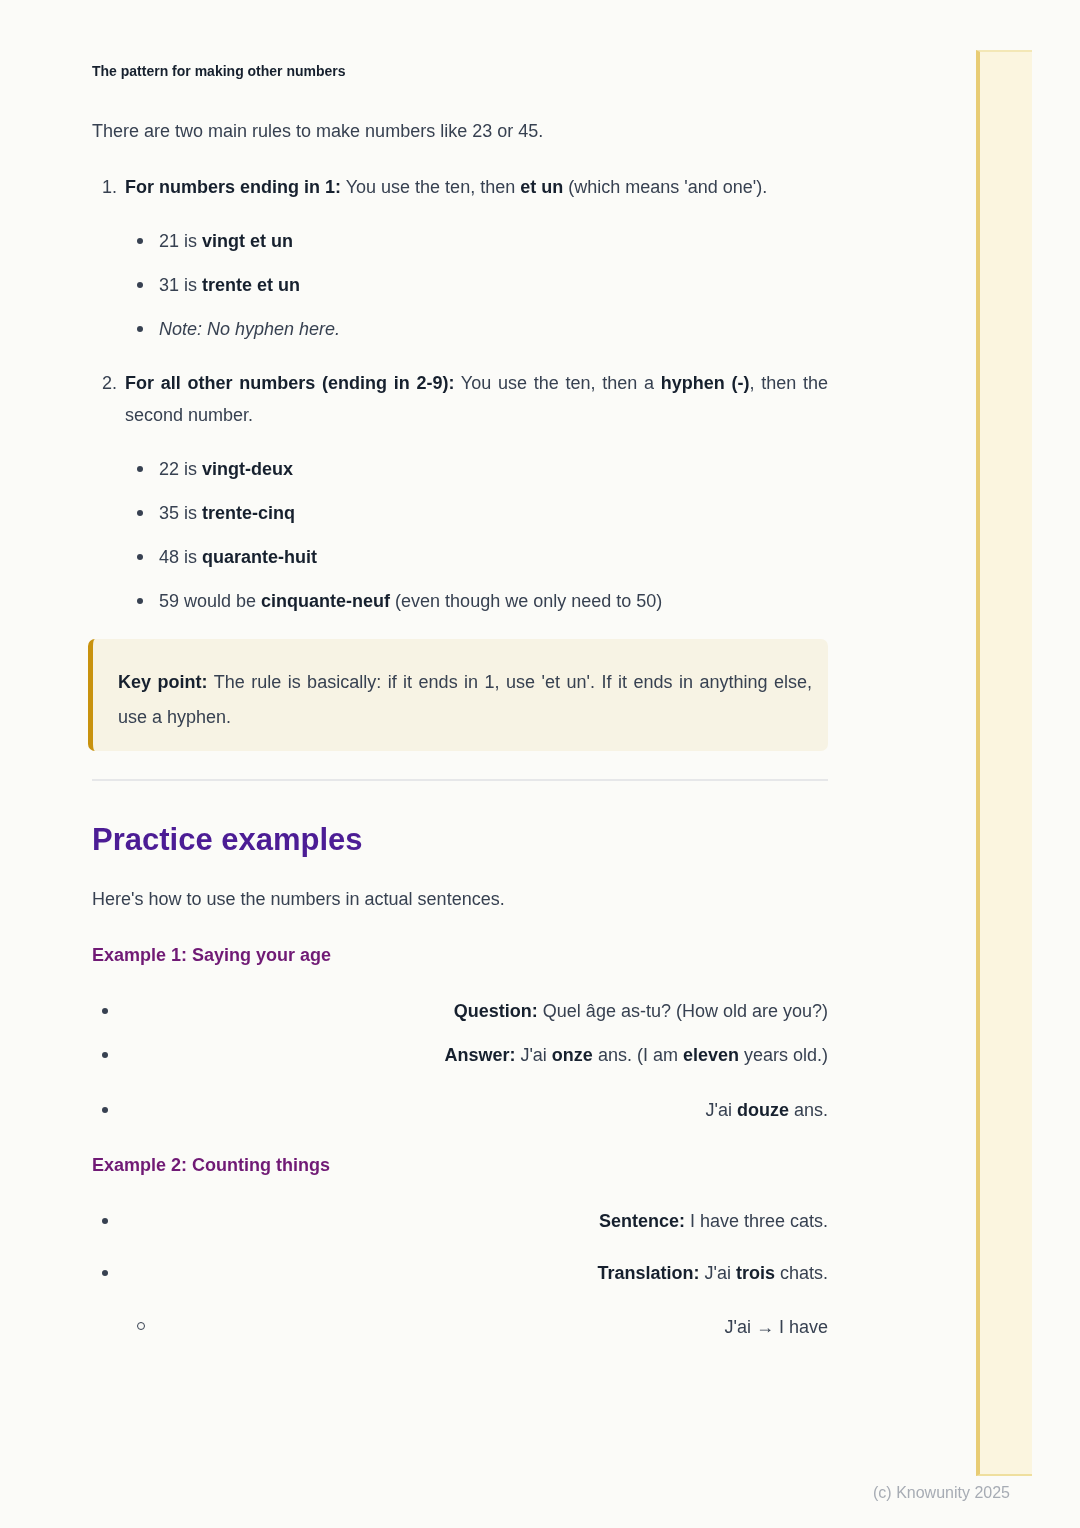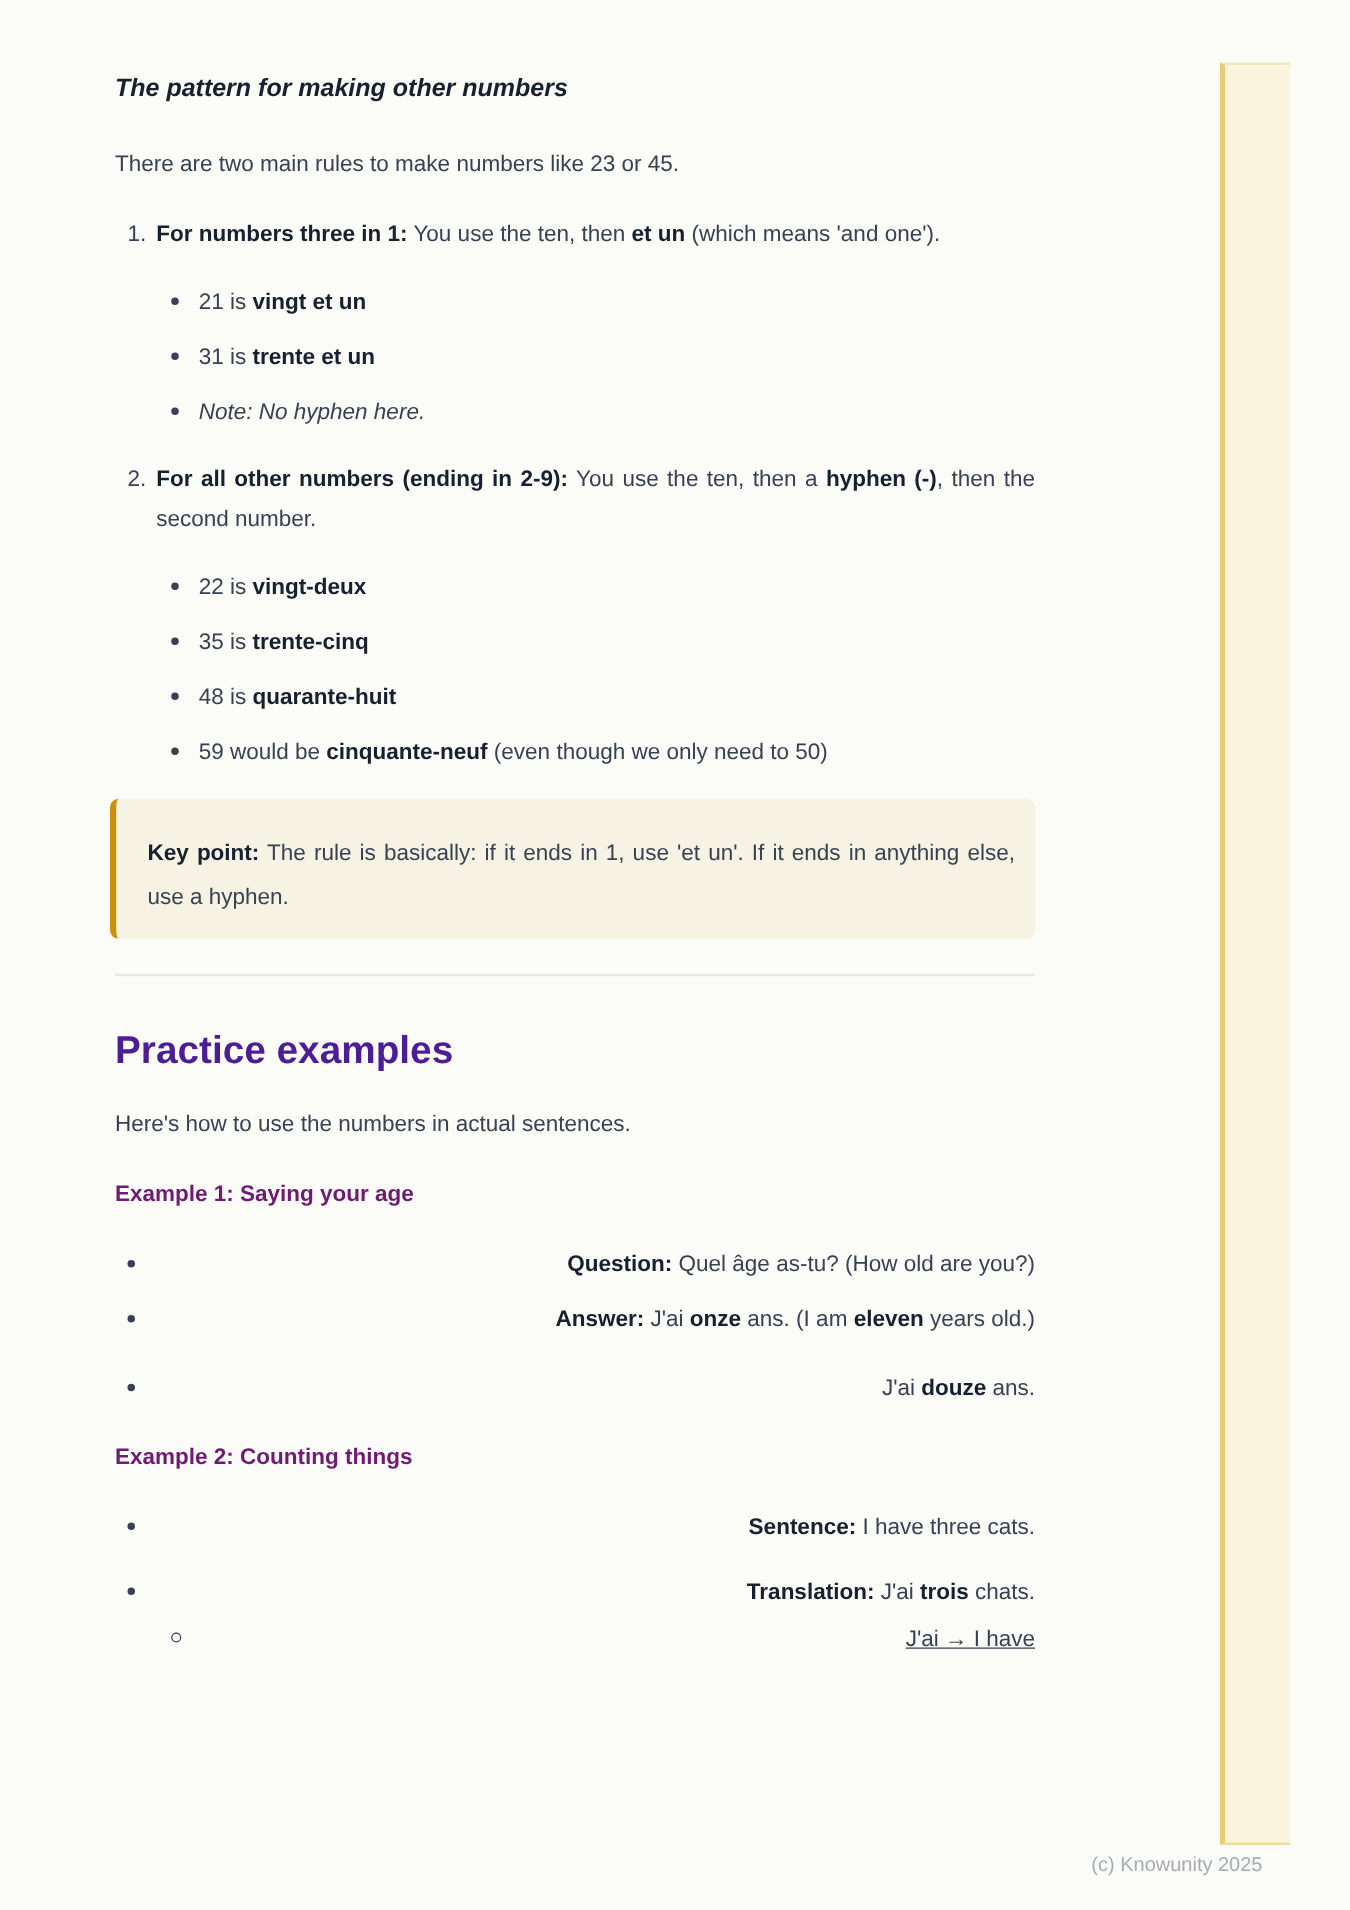--- a/index.html
+++ b/index.html
@@ -33,26 +33,25 @@
     left: 92px;
     top: 58px;
     width: 736px;
     z-index: 2;
     color: #374151;
     font-size: 18px;
     line-height: 32px;
   }
   strong { font-weight: 700; color: #16202e; }
   h3.sec-h3 {
-    font-size: 20px;
+    font-size: 14px;
     line-height: 26px;
     font-weight: 700;
     color: #16202e;
     margin: 0 0 31px 0;
-    font-style: italic;
   }
   p.para { margin: 0 0 24px 0; }
   
   .ol { margin: 0; }
   .oli { position: relative; padding-left: 33px; margin-bottom: 22px; }
   .oli:last-child { margin-bottom: 22px; }
   .num { position: absolute; left: 10px; top: 0; color: #374151; }
   .rule-text { text-align: justify; }
   
   .ul { margin: 0; }
@@ -65,21 +64,21 @@
     top: 13px;
     width: 6px;
     height: 6px;
     border-radius: 50%;
     background: #374151;
   }
   .ul.top .li { padding-left: 32px; text-align: right; }
   .ul.top .dot { left: 10px; }
   .ul.top { margin-bottom: 23px; }
   .ul.ex2 .li { margin-bottom: 20px; }
-  .ul.sub { margin-top: 6px; text-decoration: underline; }
+  .ul.sub { margin-top: 22px; }
   .ul.sub .li { padding-left: 34px; }
   .circle {
     position: absolute;
     left: 13px;
     top: 11px;
     width: 8px;
     height: 8px;
     border: 1.5px solid #374151;
     border-radius: 50%;
     background: transparent;
@@ -131,21 +130,21 @@
   <div class="content">
 
     <h3 class="sec-h3">The pattern for making other numbers</h3>
 
     <p class="para">There are two main rules to make numbers like 23 or 45.</p>
 
     <div class="ol">
 
       <div class="oli">
         <span class="num">1.</span>
-        <div class="rule-text"><strong>For numbers three in 1:</strong><span> You use the ten, then </span><strong>et un</strong><span> (which means 'and one').</span></div>
+        <div class="rule-text"><strong>For numbers ending in 1:</strong><span> You use the ten, then </span><strong>et un</strong><span> (which means 'and one').</span></div>
         <div class="ul nested">
           <div class="li">
             <span class="dot"></span>
             <span>21 is </span><strong>vingt et un</strong>
           </div>
           <div class="li">
             <span class="dot"></span>
             <span>31 is </span><strong>trente et un</strong>
           </div>
           <div class="li">

